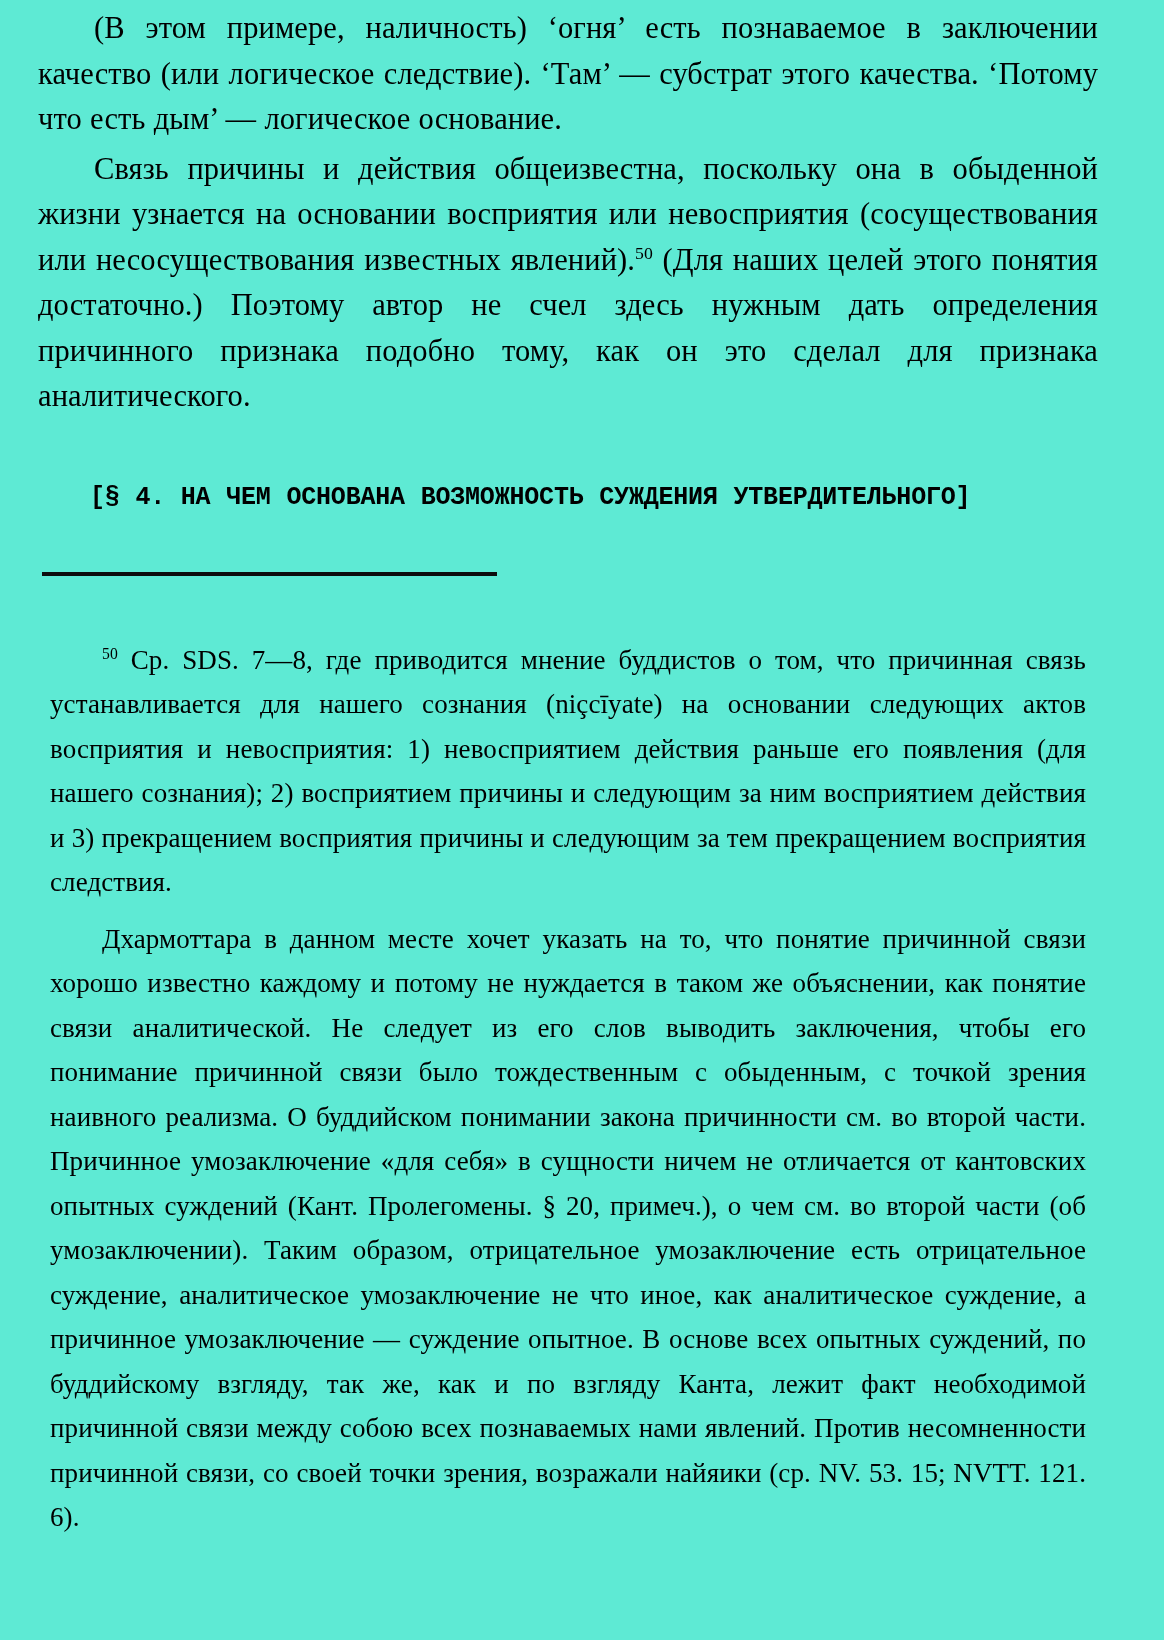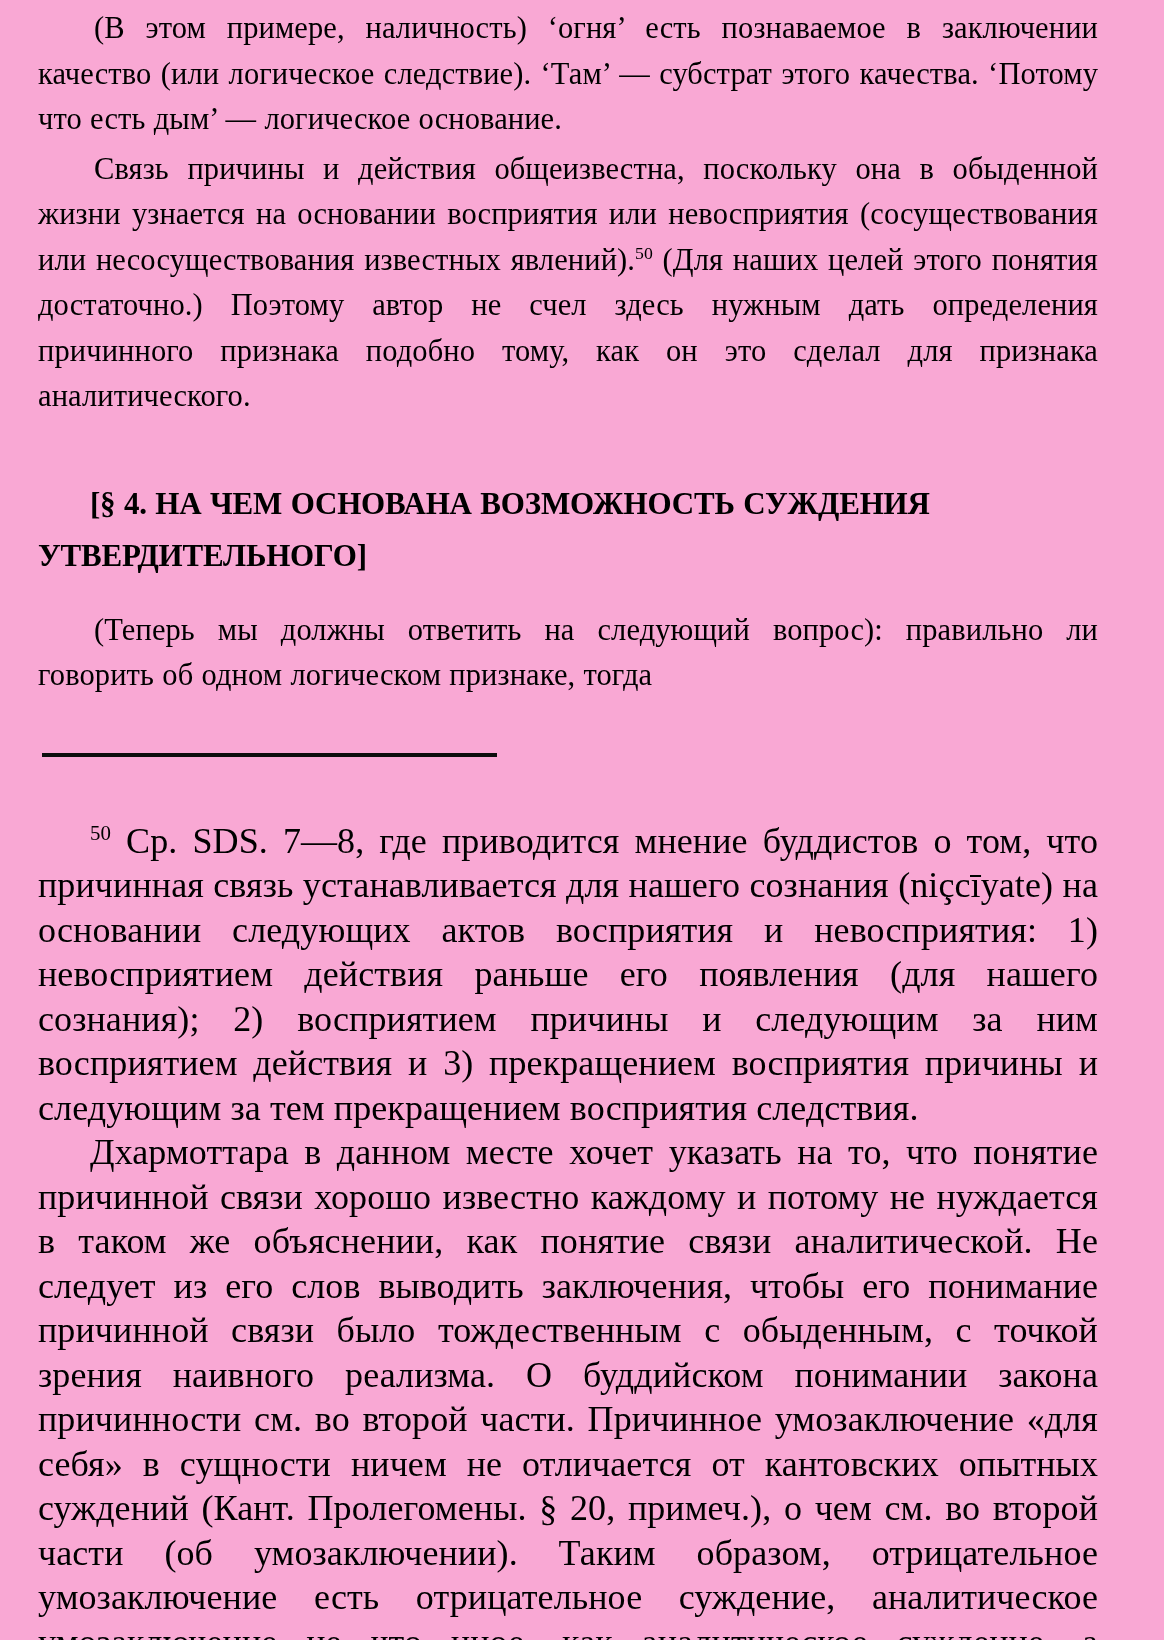--- a/index.html
+++ b/index.html
@@ -10,21 +10,21 @@
   }
   body {
     font-family: "Liberation Serif", "DejaVu Serif", serif;
     color: #000000;
   }
   .page {
     position: relative;
     width: 1164px;
     height: 1640px;
     margin: 0 auto;
-    background: #f9a8d4;
+    background: #5eead4;
     overflow: hidden;
     box-sizing: border-box;
   }
   .content {
     position: absolute;
     left: 38px;
     top: 6px;
     width: 1060px;
   }
 
@@ -48,24 +48,24 @@
 
   sup.fnref {
     font-size: 0.58em;
     vertical-align: super;
     line-height: 0;
     letter-spacing: 0;
   }
 
   
   .section-heading {
-    font-family: Liberation Serif, serif;
+    font-family: Liberation Mono, monospace;
     font-weight: bold;
-    font-size: 31px;
-    line-height: 52px;
+    font-size: 25px;
+    line-height: 40px;
     letter-spacing: -0.2px;
     margin: 0;
     padding: 0;
     text-indent: 52px;
     text-align: left;
     word-spacing: 1px;
   }
   .heading-block {
     margin-top: 58px;
     margin-bottom: 26px;
@@ -86,25 +86,25 @@
     height: 4px;
     background: #0d0d0d;
     margin-left: 4px;
   }
 
   
   .footnote-block {
     margin-top: 26px;
   }
   .fn-para {
-    font-size: 36px;
+    font-size: 27px;
     line-height: 44.5px;
     text-align: justify;
     text-indent: 52px;
-    margin: 0;
+    margin: 12px;
     letter-spacing: 0.1px;
   }
   .fn-para.cont {
     text-indent: 52px;
   }
   .fn-marker {
     font-size: 0.58em;
     vertical-align: super;
     line-height: 0;
   }
@@ -125,21 +125,20 @@
     <div>
       <p class="body-para first">(В этом примере, наличность) ‘огня’ есть познаваемое в заключении качество (или логическое следствие). ‘Там’ — субстрат этого качества. ‘Потому что есть дым’ — логическое основание.</p>
 
       <p class="body-para"><span>Связь причины и действия общеизвестна, поскольку она в обыденной жизни узнается на основании восприятия или невосприятия (сосуществования или несосуществования известных явлений).</span><sup class="fnref">50</sup> <span>(Для наших целей этого понятия достаточно.) Поэтому автор не счел здесь нужным дать определения причинного признака подобно тому, как он это сделал для признака аналитического.</span></p>
     </div>
 
     <div class="heading-block">
       <h2 class="section-heading">[§ 4. НА ЧЕМ ОСНОВАНА ВОЗМОЖНОСТЬ СУЖДЕНИЯ УТВЕРДИТЕЛЬНОГО]</h2>
     </div>
 
-    <p class="body-para after-heading">(Теперь мы должны ответить на следующий вопрос): правильно ли говорить об одном логическом признаке, тогда</p>
 
     <div class="fn-sep-wrap">
       <div class="fn-sep"></div>
     </div>
 
     <div class="footnote-block">
       <p class="fn-para"><sup class="fn-marker">50</sup> <span>Ср. SDS. 7—8, где приводится мнение буддистов о том, что причинная связь устанавливается для нашего сознания (</span><span class="lat">niçcīyate</span><span>) на основании следующих актов восприятия и невосприятия: 1) невосприятием действия раньше его появления (для нашего сознания); 2) восприятием причины и следующим за ним восприятием действия и 3) прекращением восприятия причины и следующим за тем прекращением восприятия следствия.</span></p>
 
       <p class="fn-para cont"><span>Дхармоттара в данном месте хочет указать на то, что понятие причинной связи хорошо известно каждому и потому не нуждается в таком же объяснении, как понятие связи аналитической. Не следует из его слов выводить заключения, чтобы его понимание причинной связи было тождественным с обыденным, с точкой зрения наивного реализма. О буддийском понимании закона причинности см. во второй части. Причинное умозаключение «для себя» в сущности ничем не отличается от кантовских опытных суждений (</span><span class="it">Кант</span><span>. Пролегомены. § 20, примеч.), о чем см. во второй части (об умозаключении). Таким образом, отрицательное умозаключение есть отрицательное суждение, аналитическое умозаключение не что иное, как аналитическое суждение, а причинное умозаключение — суждение опытное. В основе всех опытных суждений, по буддийскому взгляду, так же, как и по взгляду Канта, лежит факт необходимой причинной связи между собою всех познаваемых нами явлений. Против несомненности причинной связи, со своей точки зрения, возражали найяики (ср. NV. 53. 15; NVTT. 121. 6).</span></p>
     </div>

